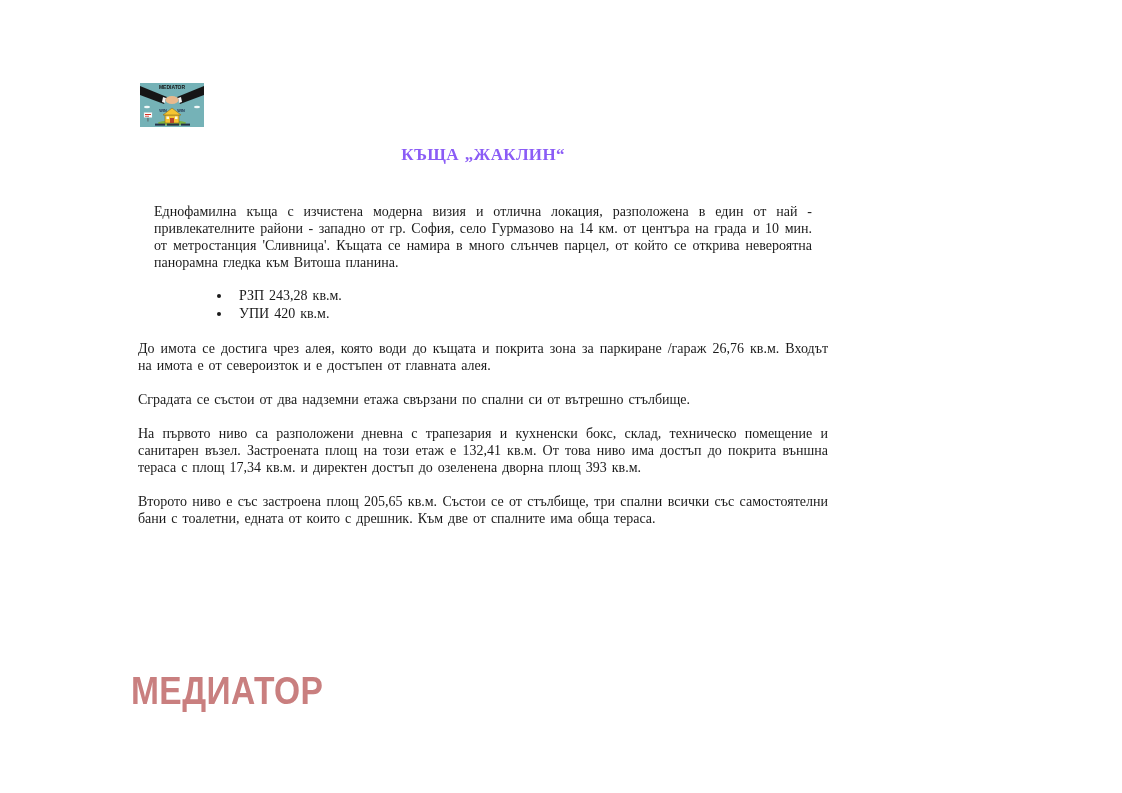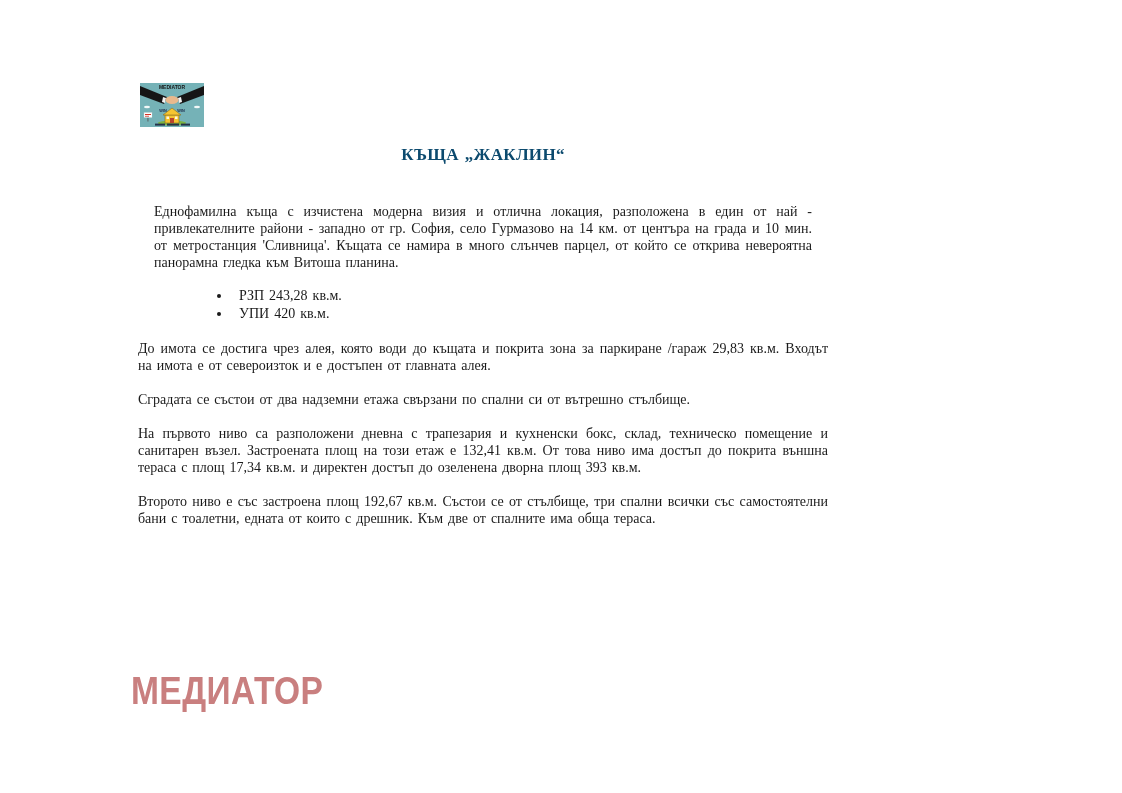--- a/index.html
+++ b/index.html
@@ -16,21 +16,21 @@
   .logo{position:absolute;left:140px;top:83px;width:64px;height:44px;}
 
   
   .doc-column{
     position:absolute;left:138px;top:0;width:690px;
     color:#1a1a1a;font-size:14px;line-height:17px;word-spacing:1.5px;
   }
   .doc-title{
     margin:0;padding-top:145px;
     text-align:center;font-size:17px;line-height:20px;
-    font-weight:bold;letter-spacing:.3px;color:#0c4a6e;
+    font-weight:bold;letter-spacing:.3px;color:#8b5cf6;
   }
   .intro{margin-top:38px;}
   .intro p{margin:16px;text-align:justify;}
   ul.spec{margin:12px;padding-left:82px;list-style:disc;}
   ul.spec li{line-height:18px;padding-left:7px;text-align:left;}
   .blk{margin:17px 0 0 0;text-align:justify;}
 
   
   .footer-brand{
     position:absolute;left:131px;top:671px;
@@ -92,21 +92,21 @@
     <h1 class="doc-title">КЪЩА „ЖАКЛИН“</h1>
 
     <div class="intro">
       <p>Еднофамилна къща с изчистена модерна визия и отлична локация, разположена в един от най - привлекателните райони - западно от гр. София, село Гурмазово на 14 км. от центъра на града и 10 мин. от метростанция 'Сливница'. Къщата се намира в много слънчев парцел, от който се открива невероятна панорамна гледка към Витоша планина.</p>
       <ul class="spec">
         <li>РЗП 243,28 кв.м.</li>
         <li>УПИ 420 кв.м.</li>
       </ul>
     </div>
 
-    <p class="blk">До имота се достига чрез алея, която води до къщата и покрита зона за паркиране /гараж 29,83 кв.м. Входът на имота е от североизток и е достъпен от главната алея.</p>
+    <p class="blk">До имота се достига чрез алея, която води до къщата и покрита зона за паркиране /гараж 26,76 кв.м. Входът на имота е от североизток и е достъпен от главната алея.</p>
     <p class="blk">Сградата се състои от два надземни етажа свързани по спални си от вътрешно стълбище.</p>
     <p class="blk">На първото ниво са разположени дневна с трапезария и кухненски бокс, склад, техническо помещение и санитарен възел. Застроената площ на този етаж е 132,41 кв.м. От това ниво има достъп до покрита външна тераса с площ 17,34 кв.м. и директен достъп до озеленена дворна площ 393 кв.м.</p>
-    <p class="blk">Второто ниво е със застроена площ 192,67 кв.м. Състои се от стълбище, три спални всички със самостоятелни бани с тоалетни, едната от които с дрешник. Към две от спалните има обща тераса.</p>
+    <p class="blk">Второто ниво е със застроена площ 205,65 кв.м. Състои се от стълбище, три спални всички със самостоятелни бани с тоалетни, едната от които с дрешник. Към две от спалните има обща тераса.</p>
   </div>
 
   <div class="footer-brand">МЕДИАТОР</div>
 
 </div>
 
 </body></html>

